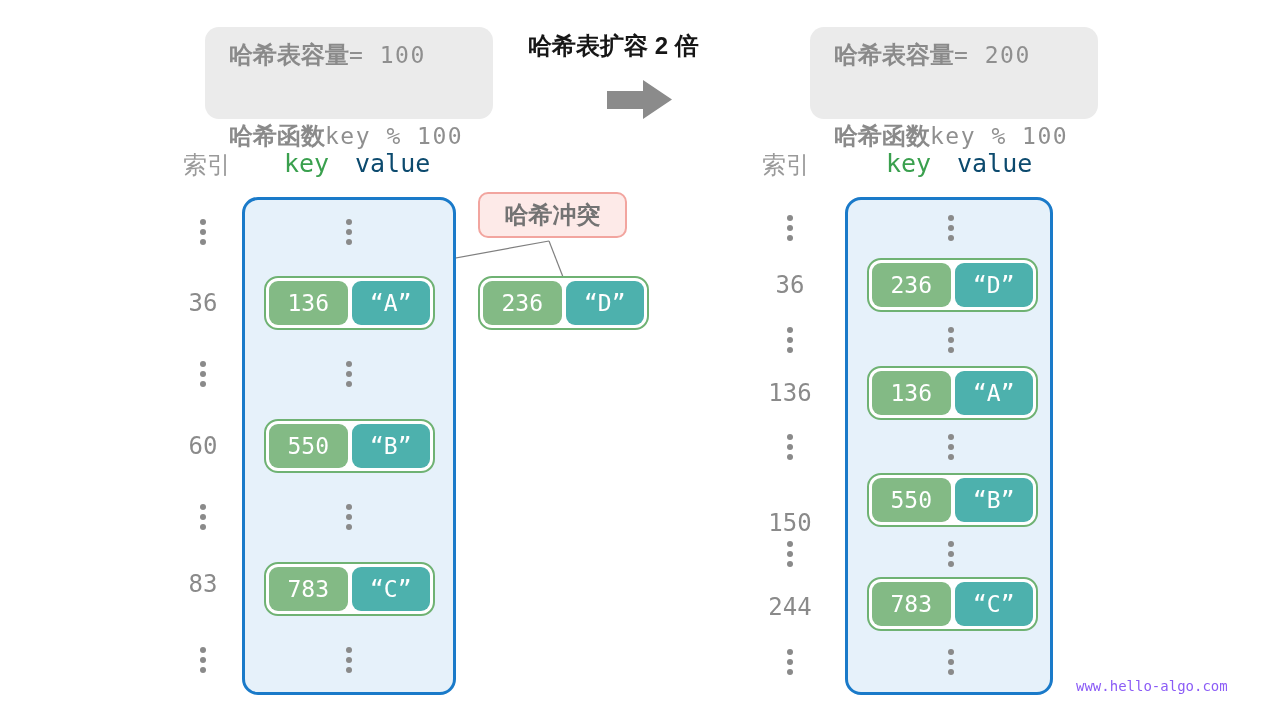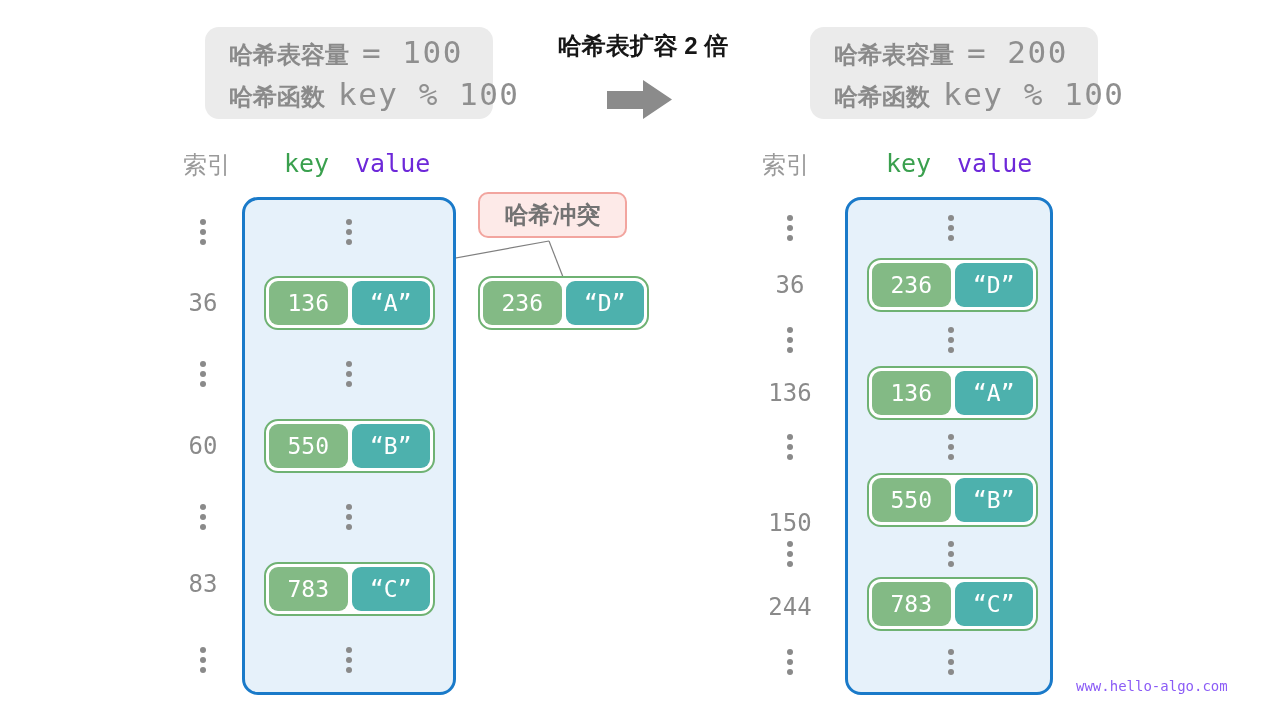--- a/index.html
+++ b/index.html
@@ -6,33 +6,33 @@
   .canvas {
     position:relative; width:1280px; height:720px; background:#ffffff;
     font-family:"Liberation Sans", sans-serif; overflow:hidden;
   }
   
   .info-box {
     position:absolute; width:288px; height:92px; background:#ebebeb;
     border-radius:14px; box-sizing:border-box; padding:12px 0 12px 24px;
     display:flex; flex-direction:column; justify-content:center; gap:5px;
   }
-  .info-line { display:flex; align-items:baseline; gap:13px; white-space:nowrap; }
+  .info-line { display:flex; align-items:baseline; white-space:nowrap;margin-top:44px; }
   .info-label { font-size:24px; font-weight:bold; color:#8a8a8a; }
-  .info-value { font-family:"DejaVu Sans Mono", monospace; font-size:31px; color:#8f8f8f; letter-spacing:1.5px; }
+  .info-value { font-family:"DejaVu Sans Mono", monospace; font-size:23px; color:#8f8f8f; letter-spacing:1.5px; }
   
   .transition-title {
-    position:absolute; left:528px; top:30px; width:230px; text-align:center;
+    position:absolute; left:528px; top:30px; width:230px; 
     font-size:24px; font-weight:bold; color:#161616; white-space:nowrap;
   }
   
   .hdr { position:absolute; font-size:24px; white-space:nowrap; }
   .hdr-index { color:#9a9a9a; }
   .hdr-key   { font-family:"DejaVu Sans Mono", monospace; color:#3aa04e; font-size:25px; }
-  .hdr-value { font-family:"DejaVu Sans Mono", monospace; color:#6d28d9; font-size:25px; }
+  .hdr-value { font-family:"DejaVu Sans Mono", monospace; color:#0c4a6e; font-size:25px; }
   
   .bucket-box {
     position:absolute; background:#e6f1fa; border:3px solid #1a7ac9;
     border-radius:16px; box-sizing:border-box;
   }
   
   .idx {
     position:absolute; width:90px; text-align:center; transform:translate(-50%,-50%);
     font-family:"DejaVu Sans Mono", monospace; font-size:24px; color:#8a8a8a; white-space:nowrap;
   }

